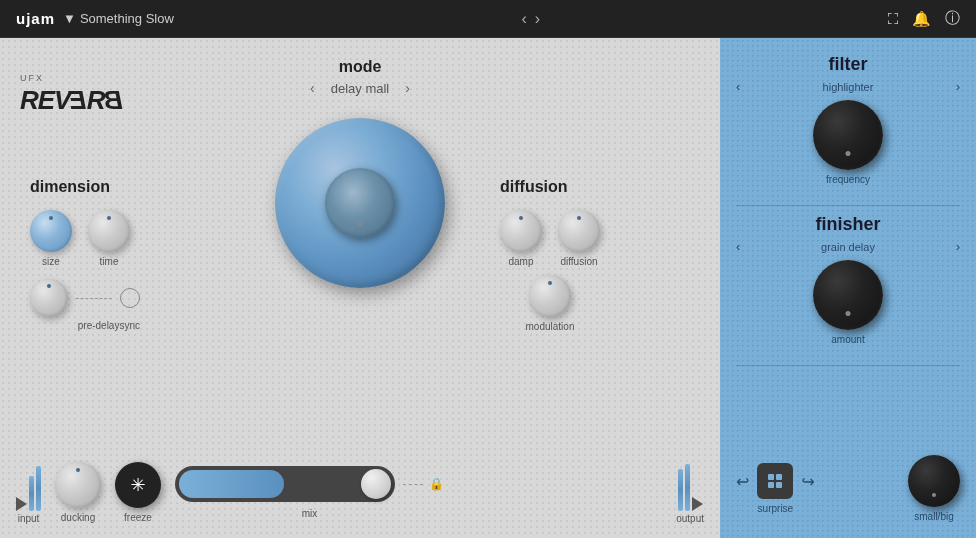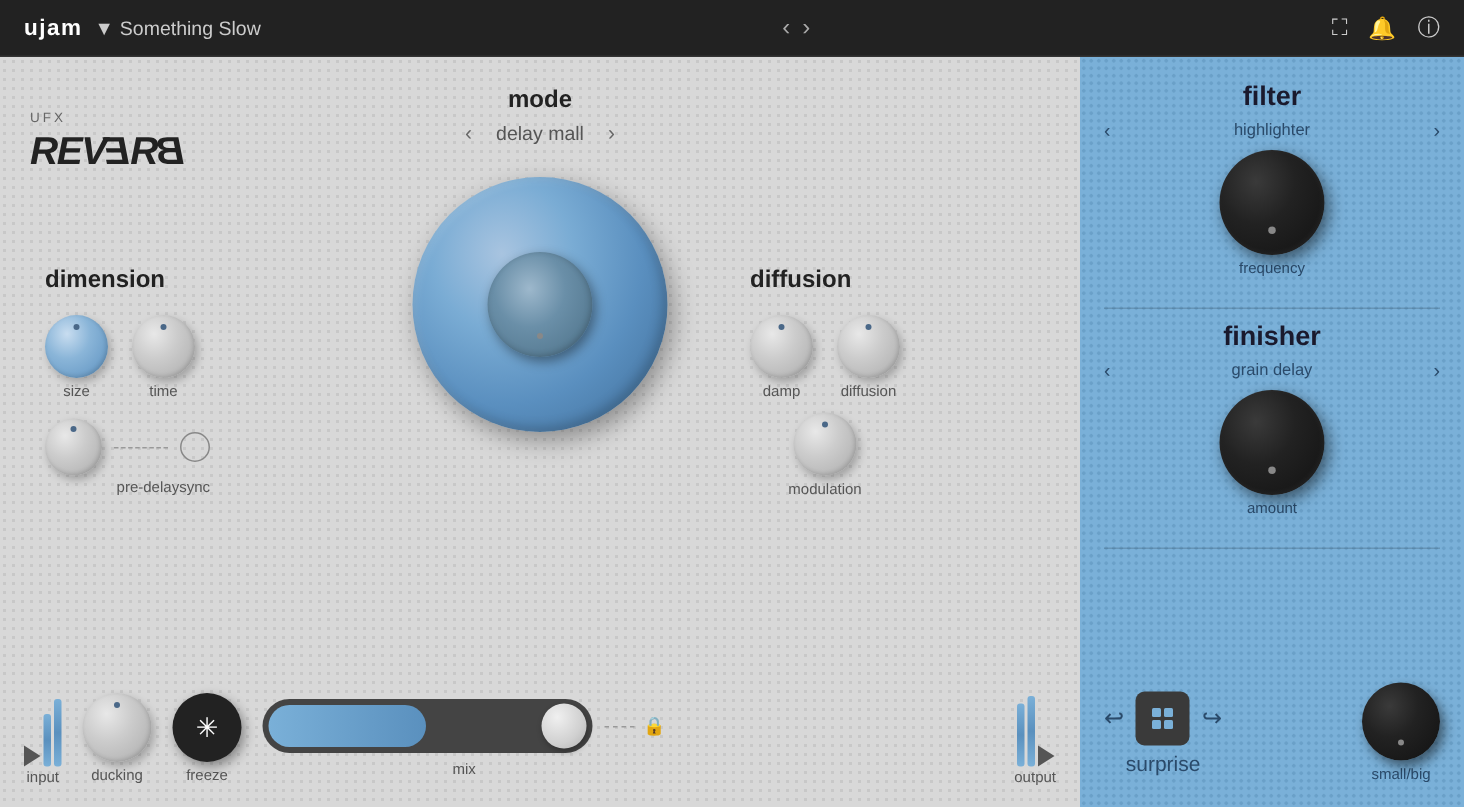--- a/index.html
+++ b/index.html
@@ -477,21 +477,21 @@
       border-radius: 6px;
       background: #3a3a3a;
       display: flex;
       align-items: center;
       justify-content: center;
       color: #7ab0d8;
       font-size: 14px;
       cursor: pointer;
     }
     .surprise-label {
-      font-size: 14px;
+      font-size: 10px;
       color: #2a4a6a;
     }
     .small-big-group {
       display: flex;
       flex-direction: column;
       align-items: center;
       gap: 4px;
     }
     .small-big-knob {
       width: 52px;

